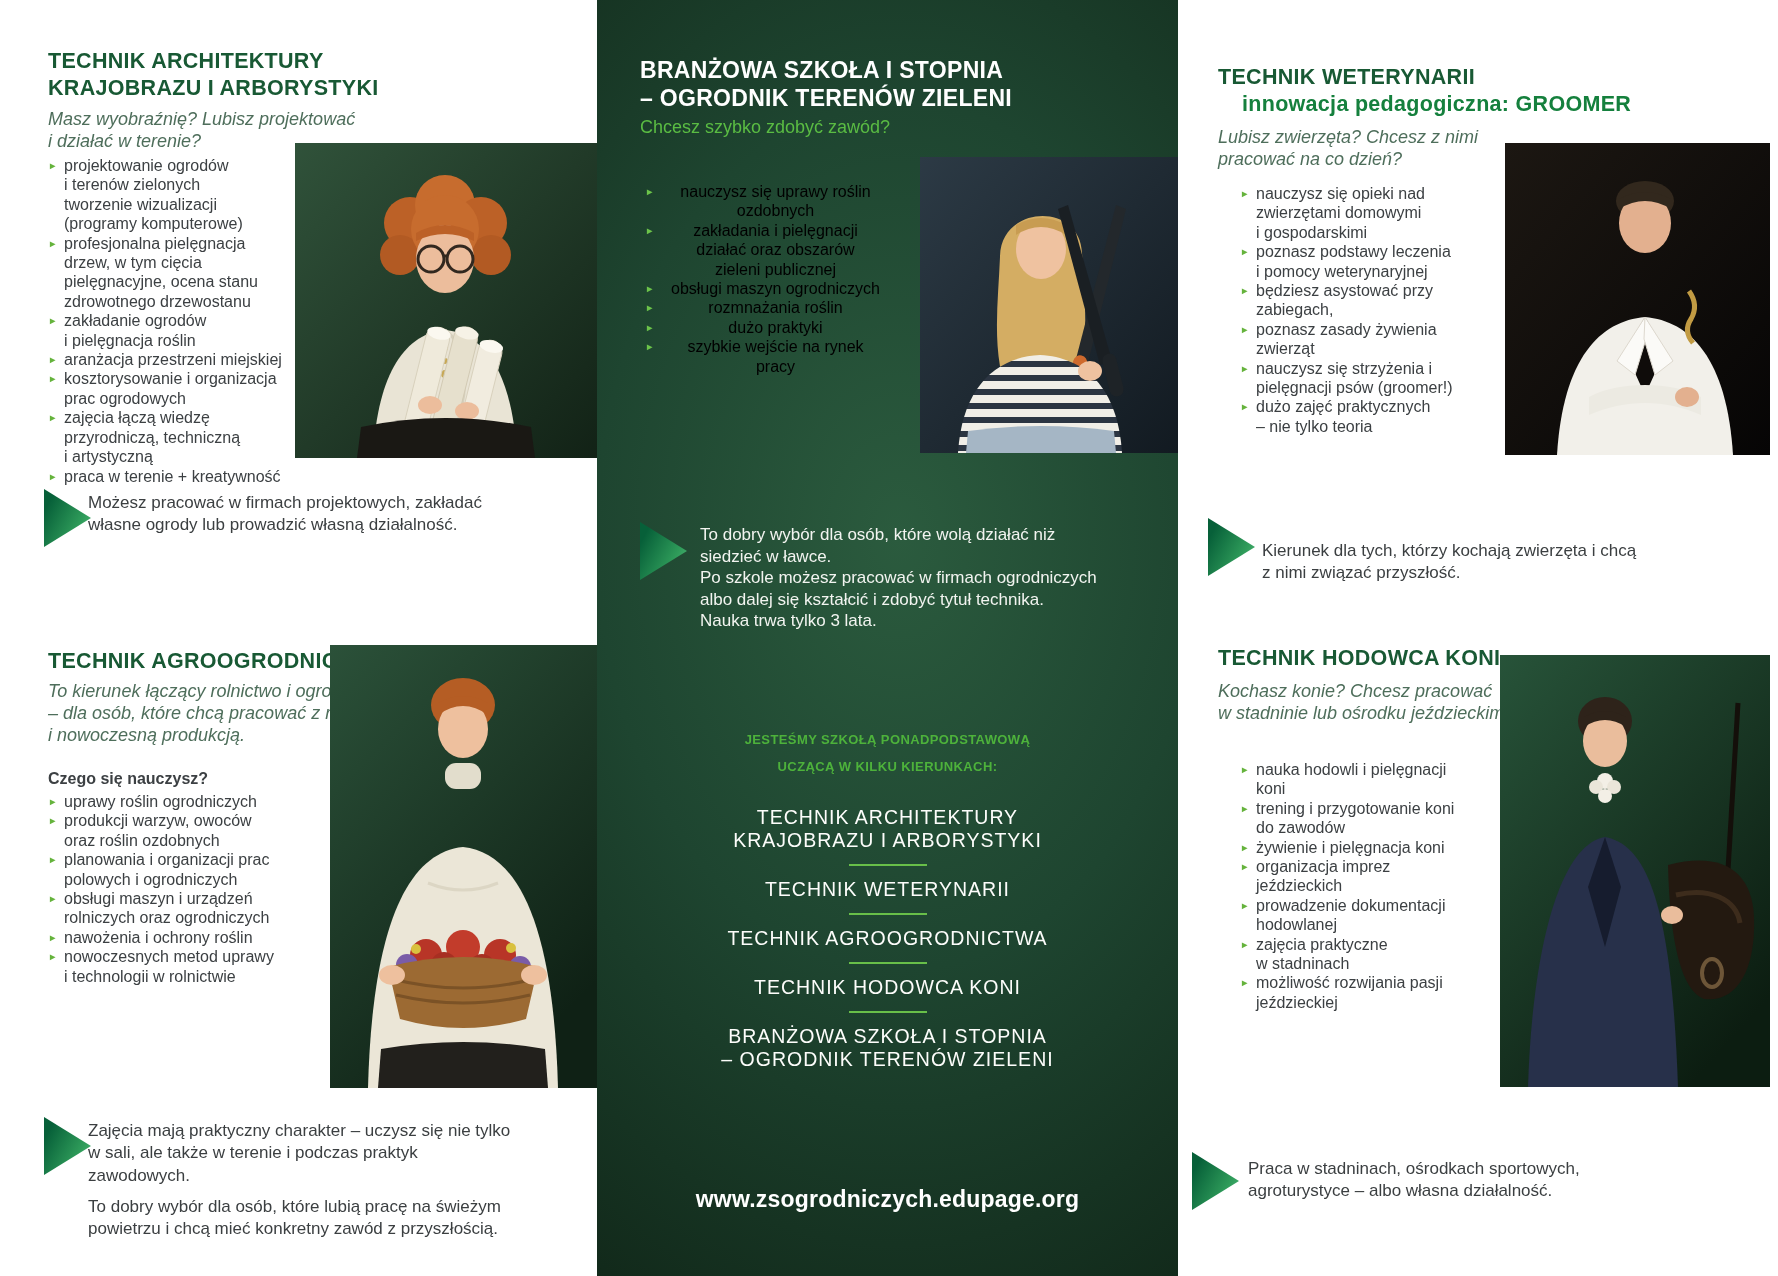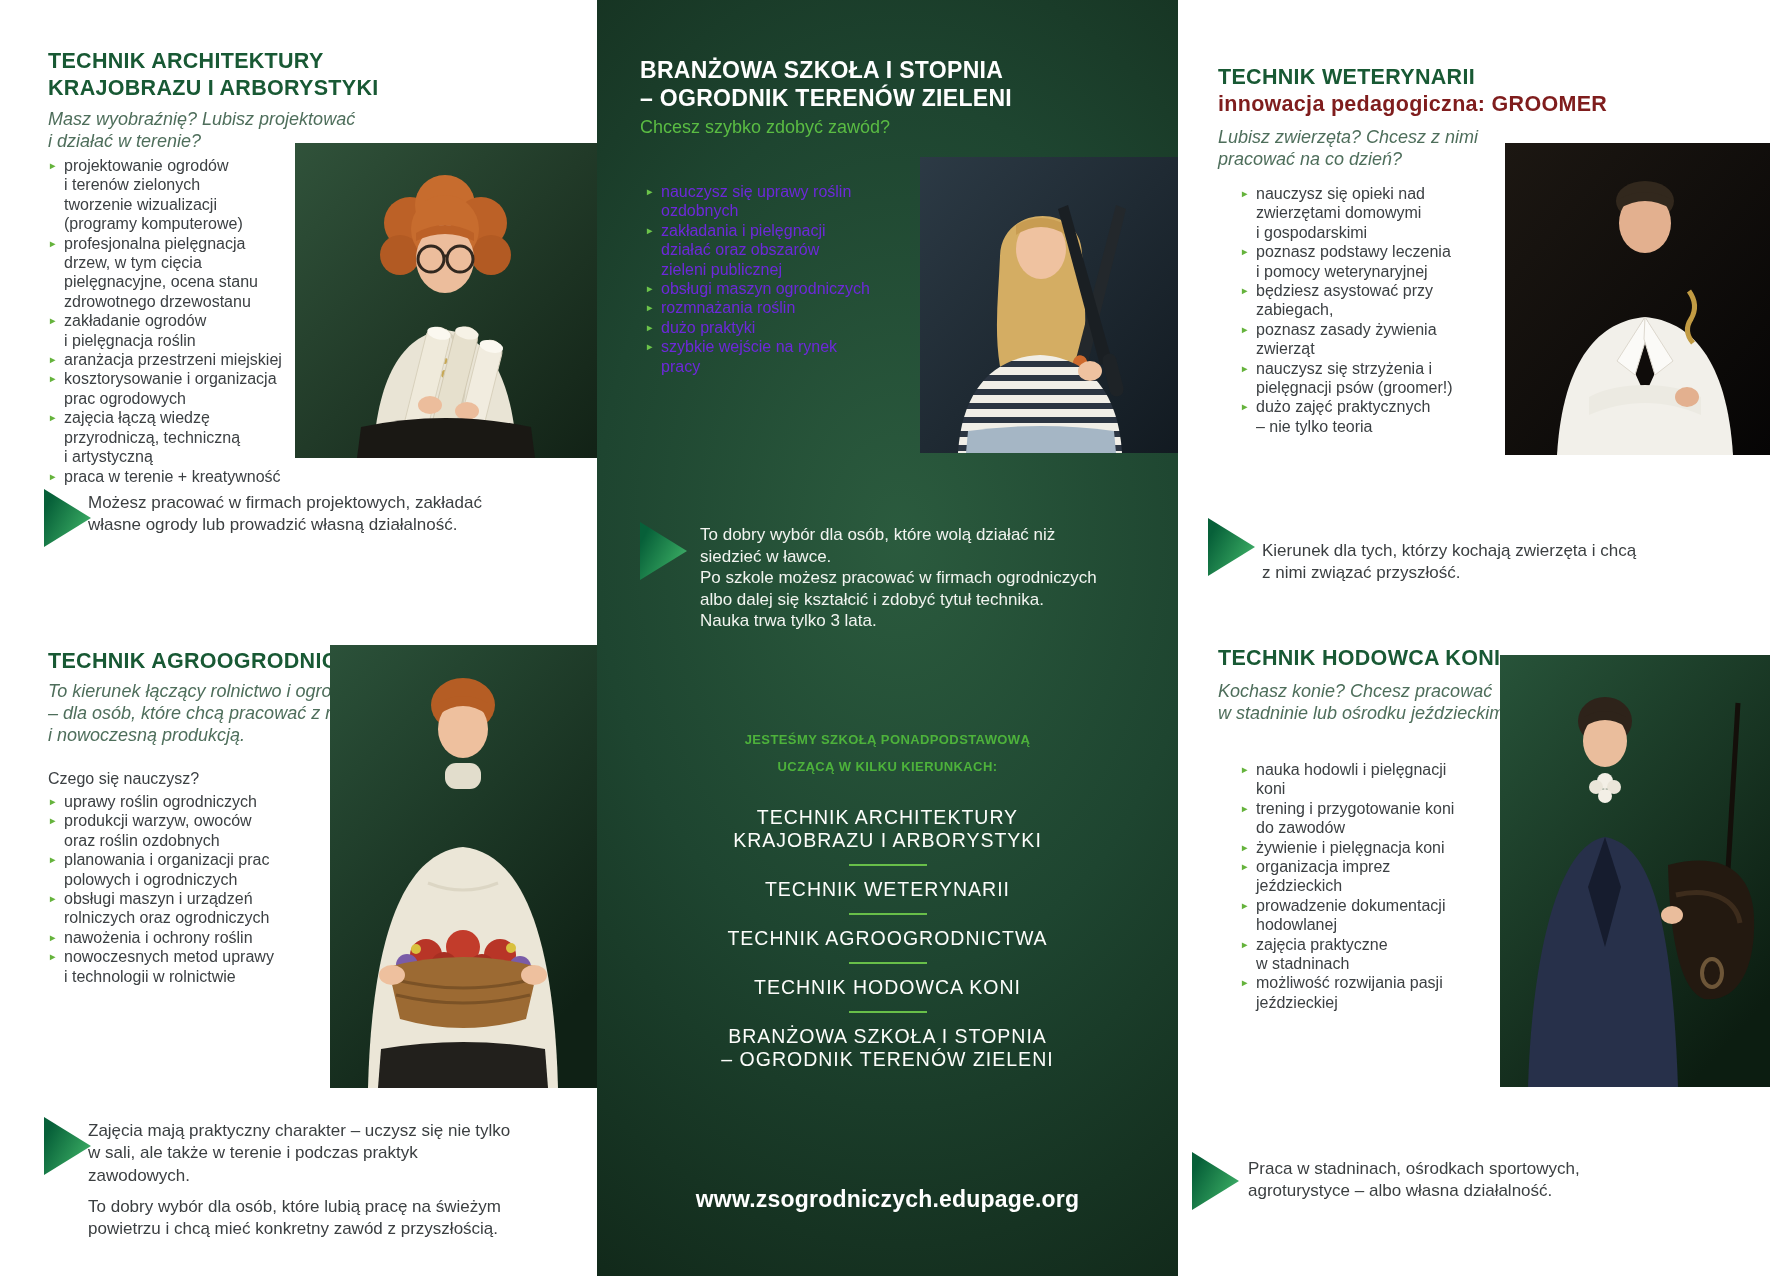--- a/index.html
+++ b/index.html
@@ -14,43 +14,43 @@
 
   
   .mid-bg {
     left:597px; top:0; width:581px; height:1276px;
     background:radial-gradient(ellipse 130% 85% at 52% 42%,
       #2b5b3e 0%, #1e4530 40%, #122a1b 78%, #0b1c11 100%);
   }
 
   
   .title   { font-size:21.5px; font-weight:bold; color:#185934; letter-spacing:.3px; line-height:27px; }
-  .title-groomer { color:#7f1d1d; }
+  .title-groomer { color:#15803d;margin-left:24px; }
   .intro   { font-size:18px; color:#4e6e5b; line-height:22px;font-style:italic; }
-  .q       { font-size:16px; color:#3c4043; line-height:19px; }
+  .q       { font-size:16px; color:#3c4043; line-height:19px;font-weight:bold; }
   .note    { font-size:17px; color:#3b3f41; line-height:22.4px; }
 
   .m-title { font-size:23px; font-weight:bold; color:#ffffff; letter-spacing:.3px; line-height:28px; }
   .m-intro { font-size:18px; color:#5abc43; line-height:22px; }
   .m-note  { font-size:17px; color:#f2f4f0; line-height:21.6px; }
 
   .prog-head { font-size:13px; font-weight:bold; color:#4db23b; letter-spacing:.4px; line-height:27px; text-align:center; }
   .prog-list { text-align:center; }
   .prog-item { font-size:19.5px; color:#fdfdfb; letter-spacing:1px; line-height:23px; white-space:pre-line; }
   .prog-item:not(:last-child)::after {
     content:""; display:block; width:78px; height:2px; background:#68bf49; margin:12px auto;
   }
   .site { font-size:23px; font-weight:bold; color:#ffffff; text-align:center; letter-spacing:.2px; }
 
   
   .bli { display:flex; }
   .bli .ar  { flex:0 0 16px; font-size:9.5px; color:#65b33c; line-height:19.4px; }
   .bli .btx { flex:1; font-size:16px; color:#3c4043; line-height:19.4px; white-space:pre-line; }
   .mid .bli .ar  { color:#6cc44a; }
-  .mid .bli .btx { color:#6d28d9; }
+  .mid .bli .btx { color:#000000;text-align:center; }
 
   
   .tri {
     width:47px; height:58px;
     clip-path:polygon(0 0,100% 50%,0 100%);
     background:linear-gradient(118deg,#076039 15%,#2f9c5a 70%,#57bb7d 100%);
   }
 
   
   figure.photo { overflow:hidden; }

